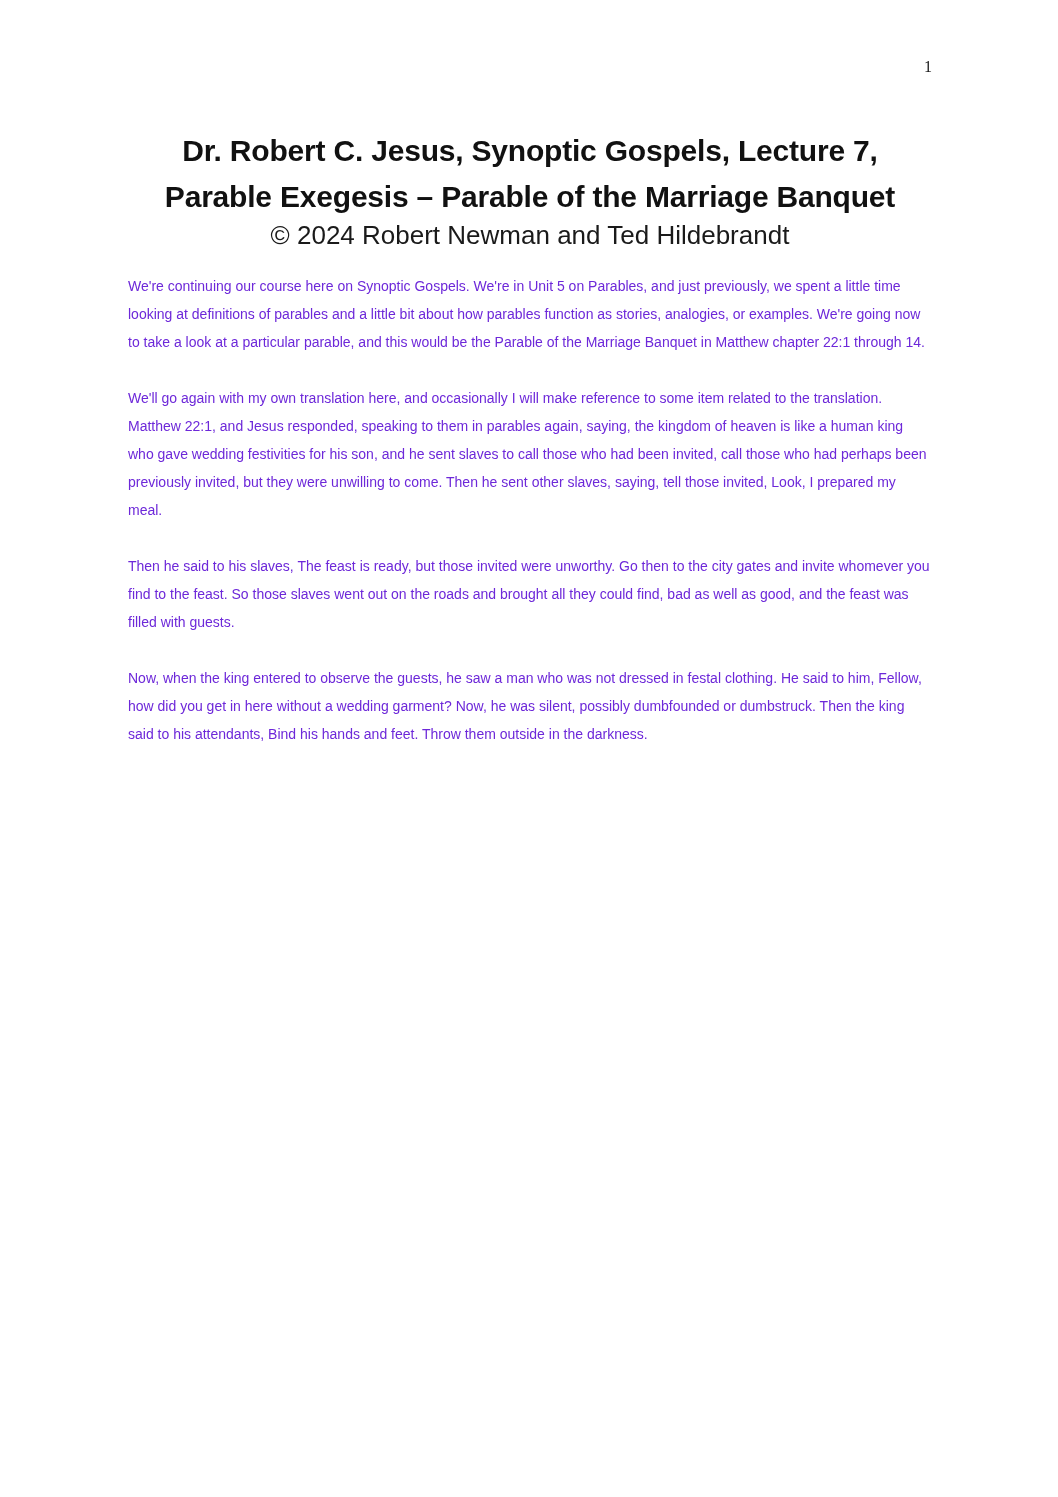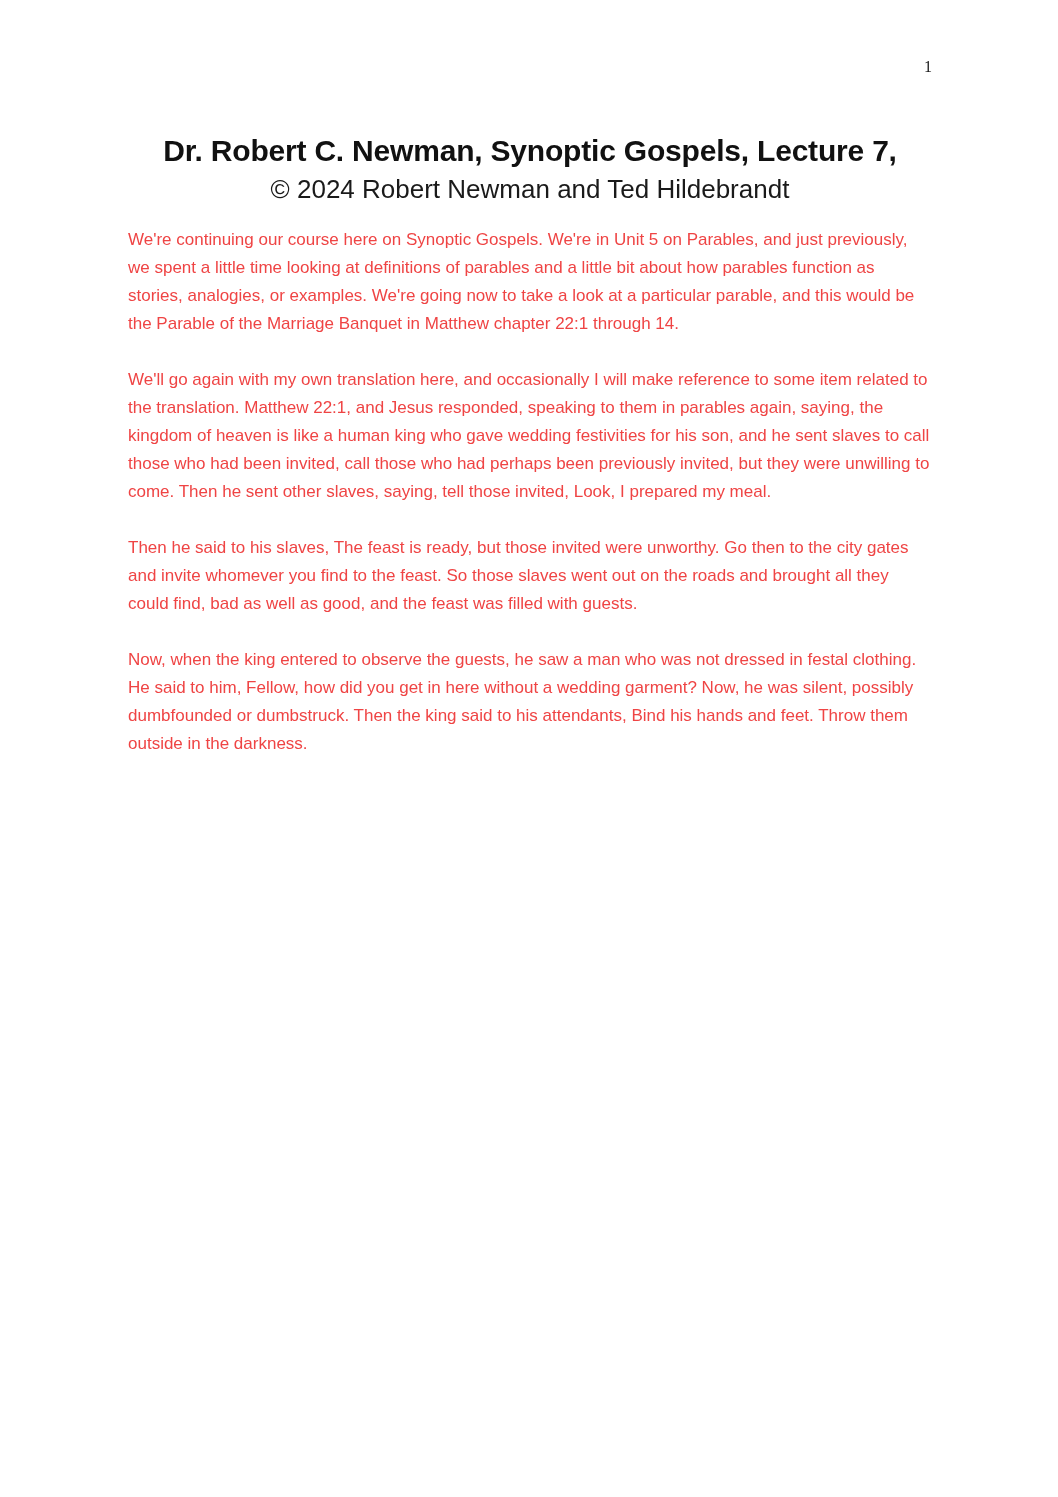--- a/index.html
+++ b/index.html
@@ -43,38 +43,39 @@
     font-size: 26px;
     line-height: 30px;
     text-align: center;
     color: #1a1a1a;
   }
   .body-text {
     margin-top: 22px;
   }
   .body-text p {
     font-family: "Liberation Sans", sans-serif;
-    font-size: 17px;
+    font-size: 14px;
     line-height: 28px;
-    color: #ef4444;
+    color: #6d28d9;
     margin: 0 0 28px 0;
     text-align: left;
   }
 </style>
 </head>
 <body>
 
 <div class="page">
 
   <div class="page-number">1</div>
 
   <div class="content">
 
     <h1 class="doc-title">
-      <span class="title-line">Dr. Robert C. Newman, Synoptic Gospels, Lecture 7,</span>
+      <span class="title-line">Dr. Robert C. Jesus, Synoptic Gospels, Lecture 7,</span>
+      <span class="title-line">Parable Exegesis – Parable of the Marriage Banquet</span>
     </h1>
 
     <div class="copyright">© 2024 Robert Newman and Ted Hildebrandt</div>
 
     <div class="body-text">
       <p>We're continuing our course here on Synoptic Gospels. We're in Unit 5 on Parables, and just previously, we spent a little time looking at definitions of parables and a little bit about how parables function as stories, analogies, or examples. We're going now to take a look at a particular parable, and this would be the Parable of the Marriage Banquet in Matthew chapter 22:1 through 14.</p>
       <p>We'll go again with my own translation here, and occasionally I will make reference to some item related to the translation. Matthew 22:1, and Jesus responded, speaking to them in parables again, saying, the kingdom of heaven is like a human king who gave wedding festivities for his son, and he sent slaves to call those who had been invited, call those who had perhaps been previously invited, but they were unwilling to come. Then he sent other slaves, saying, tell those invited, Look, I prepared my meal.</p>
       <p>Then he said to his slaves, The feast is ready, but those invited were unworthy. Go then to the city gates and invite whomever you find to the feast. So those slaves went out on the roads and brought all they could find, bad as well as good, and the feast was filled with guests.</p>
       <p>Now, when the king entered to observe the guests, he saw a man who was not dressed in festal clothing. He said to him, Fellow, how did you get in here without a wedding garment? Now, he was silent, possibly dumbfounded or dumbstruck. Then the king said to his attendants, Bind his hands and feet. Throw them outside in the darkness.</p>
     </div>

